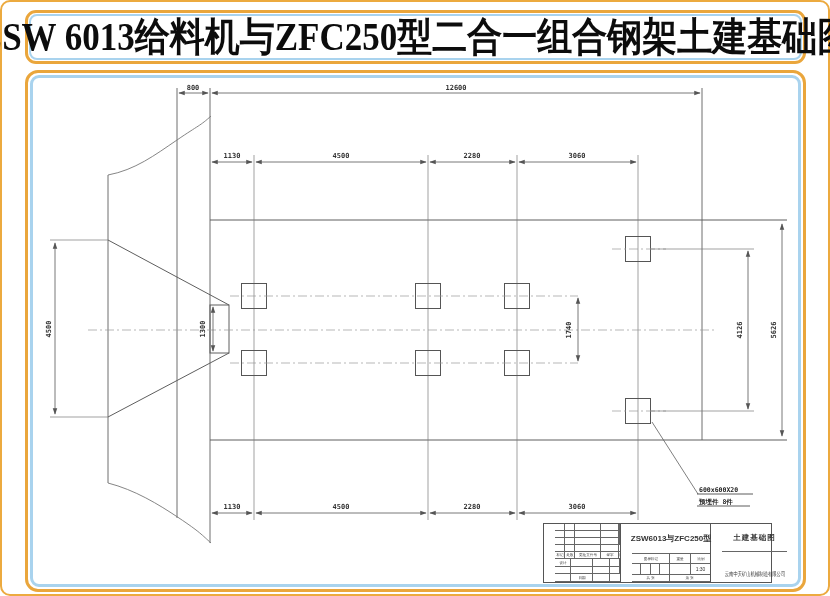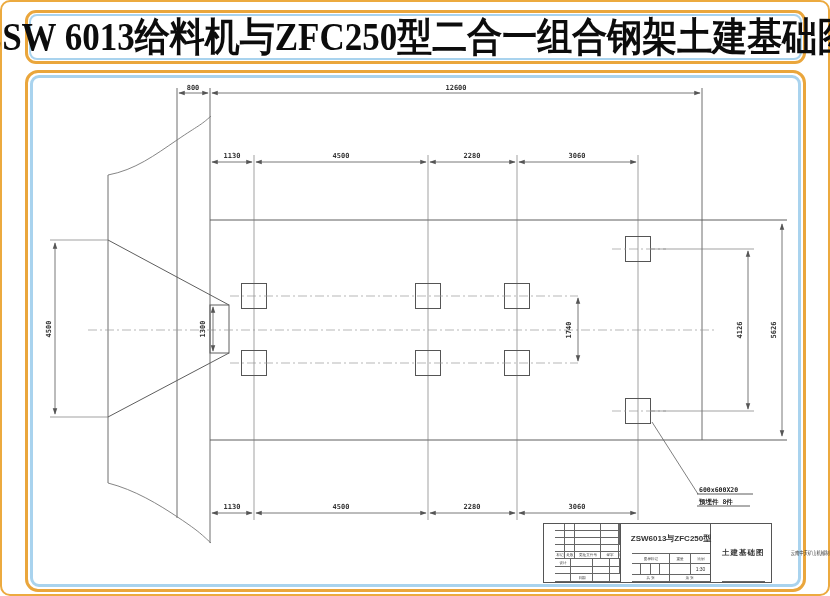--- a/index.html
+++ b/index.html
@@ -25,21 +25,21 @@
   .dim-label{font-family:"DejaVu Sans Mono",monospace;font-size:7px;font-weight:bold;fill:#333;}
   .ann-label{font-family:"DejaVu Sans Mono",monospace;font-size:6.5px;font-weight:bold;fill:#222;}
 
   
   .tblock{position:absolute;left:543px;top:523px;width:229px;height:60px;
           border:1px solid #555;box-sizing:border-box;display:flex;background:#fff;
           color:#333;}
   .tb-col{box-sizing:border-box;height:100%;margin-left:11px;}
   .tb-left{width:83px;border-right:1px solid #555;display:flex;flex-direction:column;}
   .tb-mid{width:79px;border-right:1px solid #555;display:flex;flex-direction:column;}
-  .tb-right{width:65px;display:flex;flex-direction:row;gap:14px;}
+  .tb-right{width:65px;display:flex;flex-direction:column;gap:14px;}
   .grid{display:grid;box-sizing:border-box;}
   .cell{border-right:0.5px solid #666;border-bottom:0.5px solid #666;box-sizing:border-box;
         display:flex;align-items:center;justify-content:center;overflow:hidden;}
   .cell:last-child{border-right:none;}
   .t4{font-size:4px;line-height:4px;white-space:nowrap;transform:scale(0.9);}
   .t5{font-size:5px;line-height:5px;white-space:nowrap;}
   .model-cell{flex:0 0 29px;border-bottom:0.5px solid #666;display:flex;align-items:center;
         justify-content:center;font-size:8px;font-weight:bold;white-space:nowrap;}
   .doc-cell{flex:0 0 27px;border-bottom:0.5px solid #666;display:flex;align-items:center;
         justify-content:center;font-size:7.5px;font-weight:bold;letter-spacing:1px;white-space:nowrap;}

